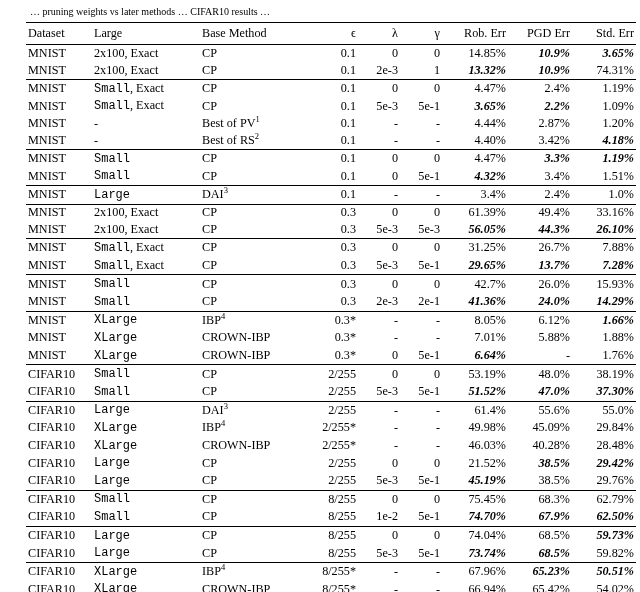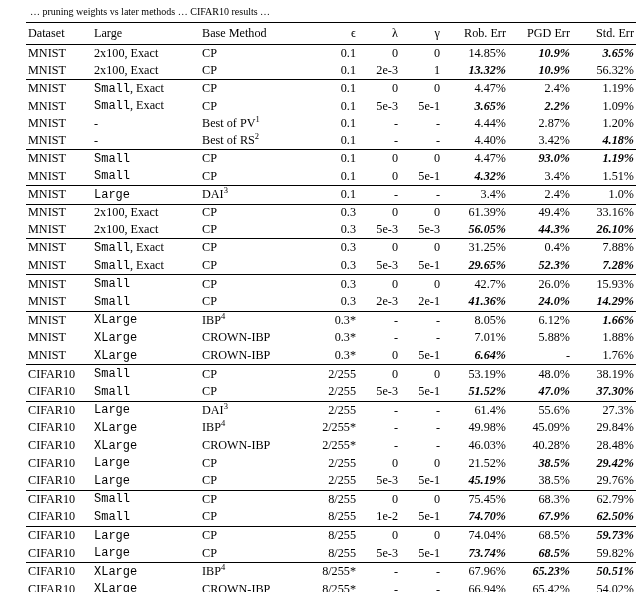--- a/index.html
+++ b/index.html
@@ -107,21 +107,21 @@
         </tr>
         <tr class="sep">
           <td class="l">MNIST</td>
           <td class="l">2x100, Exact</td>
           <td class="l">CP</td>
           <td>0.1</td>
           <td>2e-3</td>
           <td>1</td>
           <td class="bold">13.32%</td>
           <td class="bold">10.9%</td>
-          <td>56.32%</td>
+          <td>74.31%</td>
         </tr>
         <tr>
           <td class="l">MNIST</td>
           <td class="l"><span class="mono">Small</span>, Exact</td>
           <td class="l">CP</td>
           <td>0.1</td>
           <td>0</td>
           <td>0</td>
           <td>4.47%</td>
           <td>2.4%</td>
@@ -161,21 +161,21 @@
           <td class="bold">4.18%</td>
         </tr>
         <tr>
           <td class="l">MNIST</td>
           <td class="l"><span class="mono">Small</span></td>
           <td class="l">CP</td>
           <td>0.1</td>
           <td>0</td>
           <td>0</td>
           <td>4.47%</td>
-          <td class="bold">93.0%</td>
+          <td class="bold">3.3%</td>
           <td class="bold">1.19%</td>
         </tr>
         <tr class="sep">
           <td class="l">MNIST</td>
           <td class="l"><span class="mono">Small</span></td>
           <td class="l">CP</td>
           <td>0.1</td>
           <td>0</td>
           <td>5e-1</td>
           <td class="bold">4.32%</td>
@@ -216,32 +216,32 @@
           <td class="bold">26.10%</td>
         </tr>
         <tr>
           <td class="l">MNIST</td>
           <td class="l"><span class="mono">Small</span>, Exact</td>
           <td class="l">CP</td>
           <td>0.3</td>
           <td>0</td>
           <td>0</td>
           <td>31.25%</td>
-          <td>0.4%</td>
+          <td>26.7%</td>
           <td>7.88%</td>
         </tr>
         <tr class="sep">
           <td class="l">MNIST</td>
           <td class="l"><span class="mono">Small</span>, Exact</td>
           <td class="l">CP</td>
           <td>0.3</td>
           <td>5e-3</td>
           <td>5e-1</td>
           <td class="bold">29.65%</td>
-          <td class="bold">52.3%</td>
+          <td class="bold">13.7%</td>
           <td class="bold">7.28%</td>
         </tr>
         <tr>
           <td class="l">MNIST</td>
           <td class="l"><span class="mono">Small</span></td>
           <td class="l">CP</td>
           <td>0.3</td>
           <td>0</td>
           <td>0</td>
           <td>42.7%</td>
@@ -316,21 +316,21 @@
         </tr>
         <tr>
           <td class="l">CIFAR10</td>
           <td class="l"><span class="mono">Large</span></td>
           <td class="l">DAI<span class="sup">3</span></td>
           <td>2/255</td>
           <td>-</td>
           <td>-</td>
           <td>61.4%</td>
           <td>55.6%</td>
-          <td>27.3%</td>
+          <td>55.0%</td>
         </tr>
         <tr>
           <td class="l">CIFAR10</td>
           <td class="l"><span class="mono">XLarge</span></td>
           <td class="l">IBP<span class="sup">4</span></td>
           <td>2/255*</td>
           <td>-</td>
           <td>-</td>
           <td>49.98%</td>
           <td>45.09%</td>

